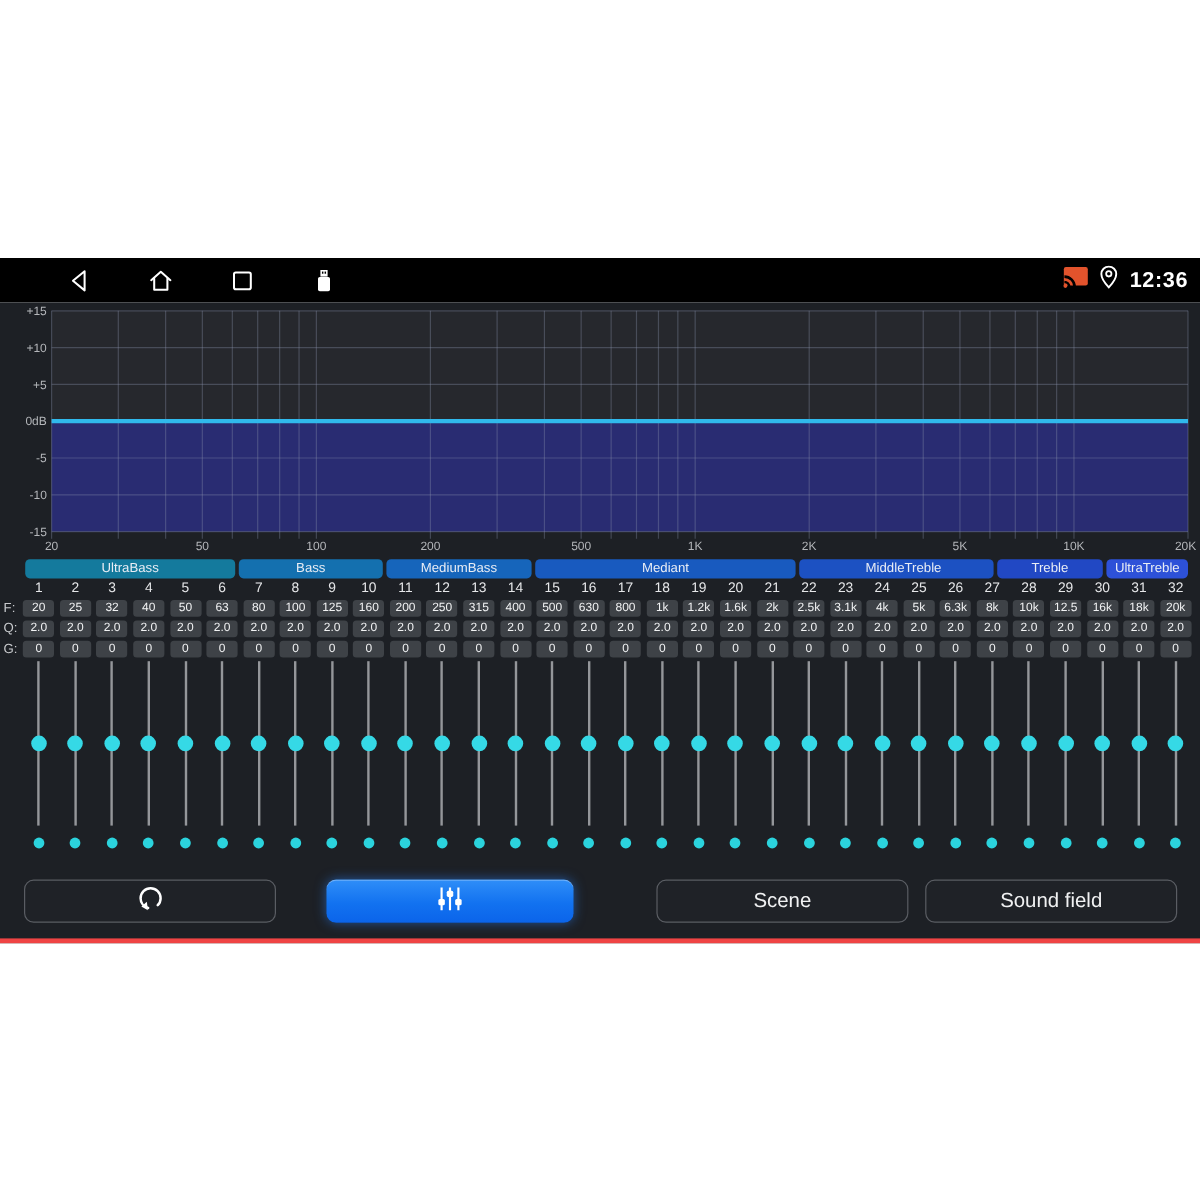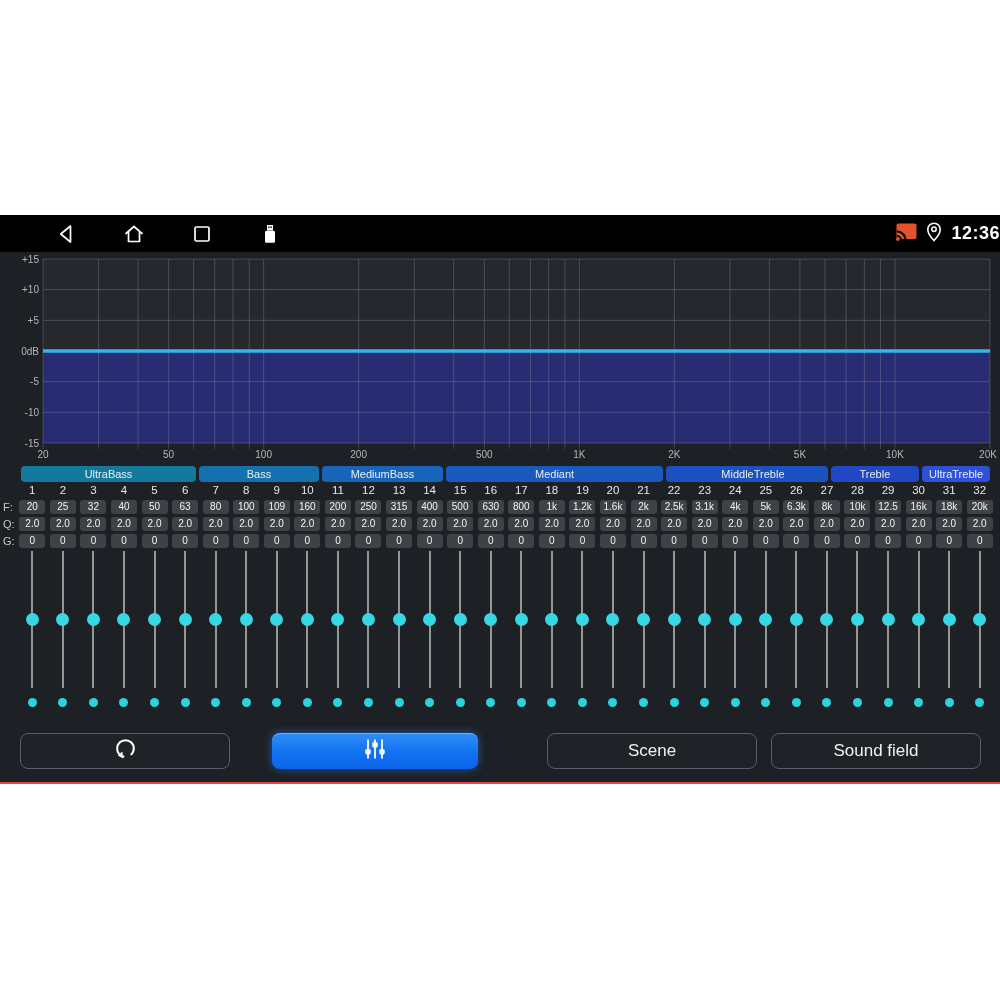--- a/index.html
+++ b/index.html
@@ -6,26 +6,26 @@
   html,body{margin:0;padding:0;}
   body{width:1000px;height:1000px;background:#ffffff;position:relative;
        font-family:"Liberation Sans",sans-serif;-webkit-font-smoothing:antialiased;}
   .page{position:absolute;left:0;top:0;width:1000px;height:1000px;overflow:hidden;}
 
   
   .statusbar{position:absolute;left:0;top:215px;width:1000px;height:37px;background:#000;
              display:flex;align-items:center;}
   .nav-icons{display:flex;align-items:center;gap:46px;padding-left:55px;}
   .nav-icons .ic{width:22px;height:22px;display:flex;align-items:center;justify-content:center;}
-  .status-right{margin-left:auto;display:flex;align-items:center;gap:9px;padding-right:0;}
+  .status-right{margin-left:auto;display:flex;align-items:center;gap:9px;padding-right:10px;}
   .time{color:#fff;font-size:18px;font-weight:bold;letter-spacing:.5px;}
 
   
   .content{position:absolute;left:0;top:252px;width:1000px;height:530px;background:#1d2025;
-           border-bottom:2px solid #ef4444;}
+           border-bottom:4px solid #ef4444;}
 
   #eq-graph{position:absolute;left:0;top:0;width:1000px;height:212px;display:block;}
   #eq-graph text{font:10px "Liberation Sans",sans-serif;fill:#b4b6ba;}
 
   .groups{position:absolute;left:21px;top:214px;width:969px;height:16px;display:flex;gap:3px;}
   .group-chip{flex-basis:0;color:#e9edf5;font-size:11px;line-height:16px;text-align:center;
               border-radius:4px;white-space:nowrap;overflow:hidden;}
 
   .grid{position:absolute;left:17px;top:231px;width:978px;display:flex;}
   .band-col{flex:1 1 0;display:flex;flex-direction:column;align-items:center;}
@@ -228,21 +228,21 @@
           <div class="val-box">0</div>
         </div>
         <div class="band-col">
           <div class="band-num">8</div>
           <div class="val-box">100</div>
           <div class="val-box">2.0</div>
           <div class="val-box">0</div>
         </div>
         <div class="band-col">
           <div class="band-num">9</div>
-          <div class="val-box">109</div>
+          <div class="val-box">125</div>
           <div class="val-box">2.0</div>
           <div class="val-box">0</div>
         </div>
         <div class="band-col">
           <div class="band-num">10</div>
           <div class="val-box">160</div>
           <div class="val-box">2.0</div>
           <div class="val-box">0</div>
         </div>
         <div class="band-col">

